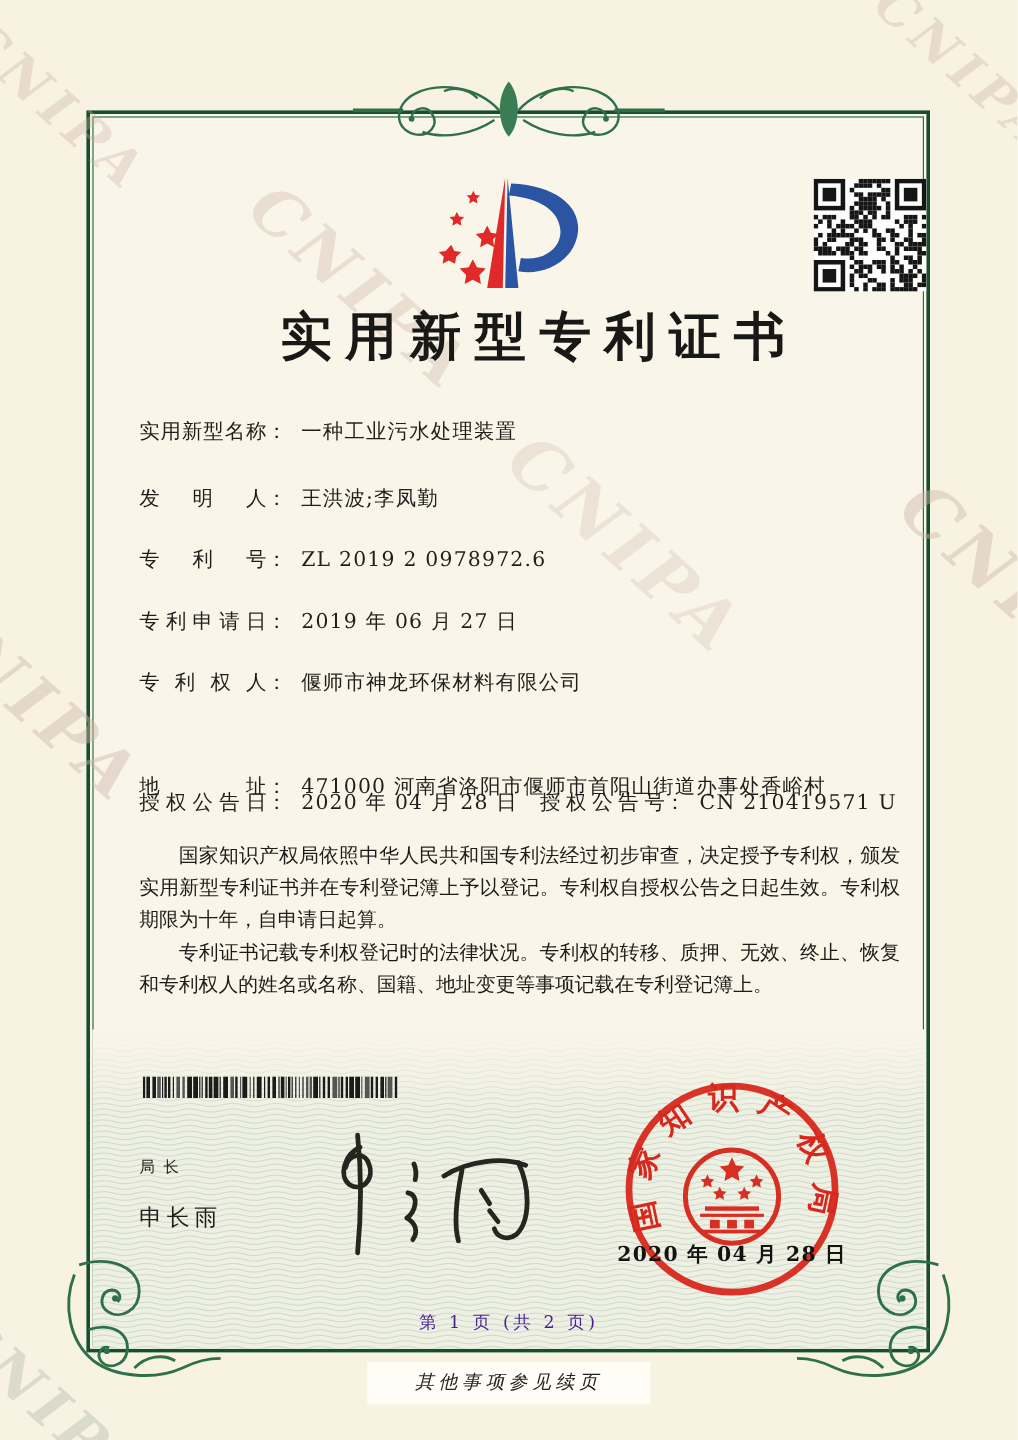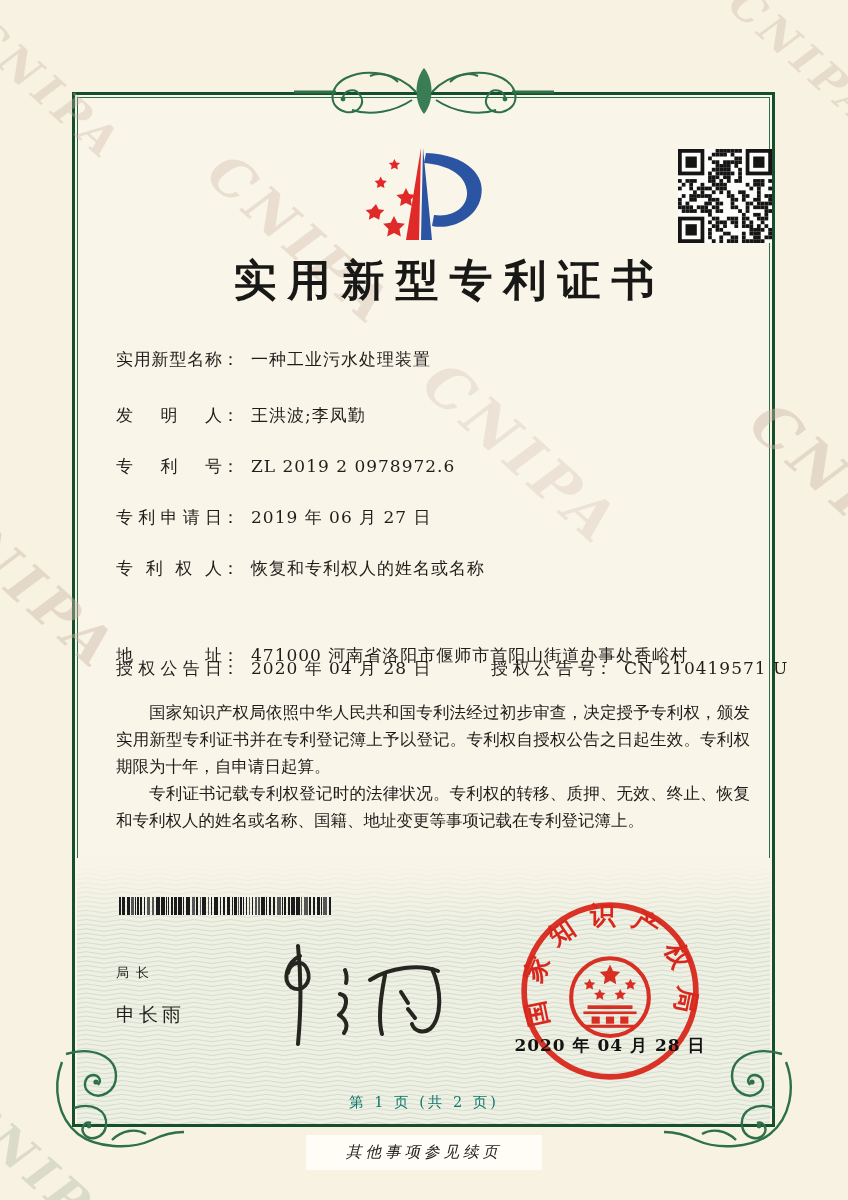--- a/index.html
+++ b/index.html
@@ -44,39 +44,39 @@
     position:absolute; left:0; right:0; top:252px; text-align:center;
     font-size:43px; font-weight:bold; letter-spacing:11px; color:#181816;
     text-indent:11px;
     margin-left:40px;
   }
   .frow{position:absolute; left:116px; font-size:17px; white-space:nowrap;}
   .flabel{display:inline-block; width:106px; text-align:justify; text-align-last:justify; vertical-align:bottom;}
   .colon{margin-right:12px;}
   .fvalue{letter-spacing:1px;}
   .pair2{position:absolute; left:334px; top:0; white-space:nowrap;}
-  .pair2 .flabel{width:104px;margin-left:41px;}
+  .pair2 .flabel{width:104px;}
   .body-text{
     position:absolute; left:116px; top:699px; width:634px;
     font-size:16.5px; line-height:27px; text-align:justify; 
     color:#1d1c19;
   }
   .body-text p{margin:0; text-indent:2em;}
   .barcode{position:absolute; left:119px; top:897px; width:220px; height:18px;}
   .sig-title{position:absolute; left:116px; top:964px; font-size:13px; letter-spacing:7px;}
   .sig-name{position:absolute; left:116px; top:1002px; font-size:19px; letter-spacing:4px;text-align:center;}
   .signature{position:absolute; left:248px; top:940px;}
   .seal{position:absolute; left:518px; top:899px; z-index:4;}
   .seal-date{
     position:absolute; left:500px; top:1034px; width:220px; z-index:5;
     text-align:center; font-size:17px; font-weight:600; letter-spacing:1px; color:#121210;
   }
   .pagenum{
     position:absolute; left:0; right:0; top:1093px; text-align:center;
-    font-size:14.5px; letter-spacing:3px; color:#0f766e; z-index:3;
+    font-size:14.5px; letter-spacing:3px; color:#4c1d95; z-index:3;
   }
   .note{
     position:absolute; left:50%; transform:translateX(-50%); top:1135px; z-index:3;
     background:#fffdf6; padding:7px 40px; font-size:15.5px; font-style:italic;
     letter-spacing:4px; color:#23221f; white-space:nowrap;
   }
   .orn{position:absolute; z-index:3; pointer-events:none;}
 </style>
 </head>
 <body>
@@ -460,21 +460,21 @@
     <div class="frow" style="top:404px">
       <span class="flabel">发明人</span><span class="colon">：</span><span class="fvalue">王洪波;李凤勤</span>
     </div>
     <div class="frow" style="top:455px">
       <span class="flabel">专利号</span><span class="colon">：</span><span class="fvalue">ZL 2019 2 0978972.6</span>
     </div>
     <div class="frow" style="top:506px">
       <span class="flabel">专利申请日</span><span class="colon">：</span><span class="fvalue">2019 年 06 月 27 日</span>
     </div>
     <div class="frow" style="top:557px">
-      <span class="flabel">专利权人</span><span class="colon">：</span><span class="fvalue">恢复和专利权人的姓名或名称</span>
+      <span class="flabel">专利权人</span><span class="colon">：</span><span class="fvalue">偃师市神龙环保材料有限公司</span>
     </div>
     <div class="frow" style="top:644px">
       <span class="flabel">地址</span><span class="colon">：</span><span class="fvalue">471000 河南省洛阳市偃师市首阳山街道办事处香峪村</span>
     </div>
     <div class="frow" style="top:657px; width:640px;">
       <span class="flabel">授权公告日</span><span class="colon">：</span><span class="fvalue">2020 年 04 月 28 日</span>
       <span class="pair2">
         <span class="flabel">授权公告号</span><span class="colon">：</span><span class="fvalue">CN 210419571 U</span>
       </span>
     </div>

